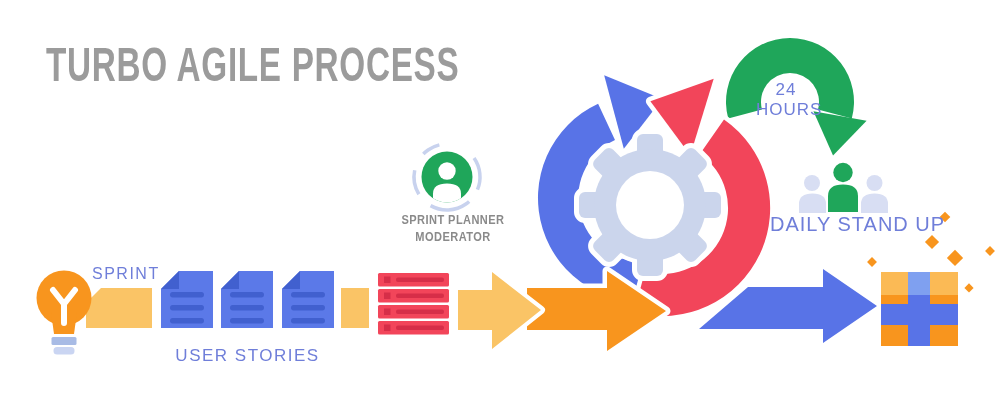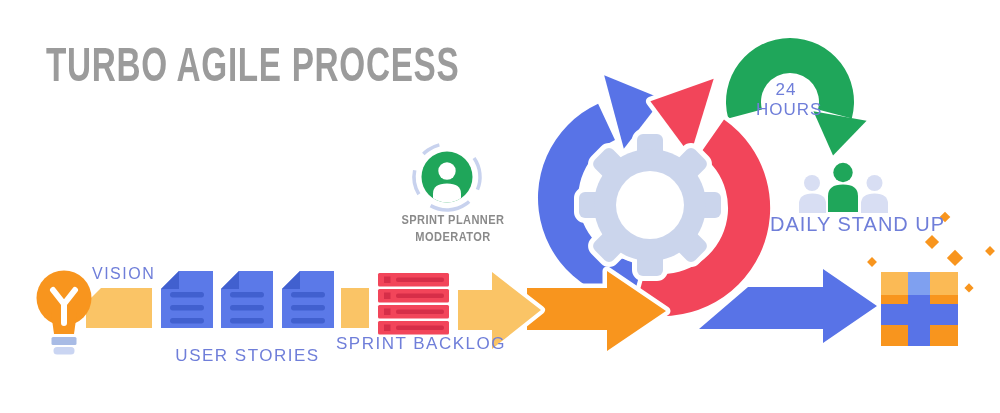--- a/index.html
+++ b/index.html
@@ -201,25 +201,24 @@
       <rect x="927" y="237" width="10" height="10" transform="rotate(45 932 242)"></rect>
       <rect x="949.2" y="252.2" width="11.5" height="11.5" transform="rotate(45 955 258)"></rect>
       <rect x="868.5" y="258.5" width="7" height="7" transform="rotate(45 872 262)"></rect>
       <rect x="965.7" y="284.7" width="6.5" height="6.5" transform="rotate(45 969 288)"></rect>
       <rect x="986.5" y="247.5" width="7" height="7" transform="rotate(45 990 251)"></rect>
     </g>
   </svg>
 
   <div class="title">TURBO AGILE PROCESS</div>
 
-  <div class="lbl blue-label" style="left:92px;top:265px;">VISION</div>
+  <div class="lbl blue-label" style="left:92px;top:265px;">SPRINT</div>
 
   <div class="lbl blue-label center" style="left:175px;top:346px;width:145px;font-size:17px;">USER STORIES</div>
 
-  <div class="lbl blue-label center" style="left:336px;top:334px;width:152px;font-size:17px;">SPRINT BACKLOG</div>
 
   <div class="lbl gray-label" style="left:383px;top:212px;width:140px;">SPRINT PLANNER</div>
   <div class="lbl gray-label" style="left:383px;top:229px;width:140px;">MODERATOR</div>
 
   <div class="lbl blue-label center" style="left:756px;top:80px;width:60px;font-size:17px;letter-spacing:1px;">24</div>
   <div class="lbl blue-label center" style="left:756px;top:100px;width:60px;font-size:17px;letter-spacing:1px;">HOURS</div>
 
   <div class="lbl blue-label center" style="left:770px;top:213px;width:145px;font-size:20px;letter-spacing:1px;">DAILY STAND UP</div>
 </div>
 

